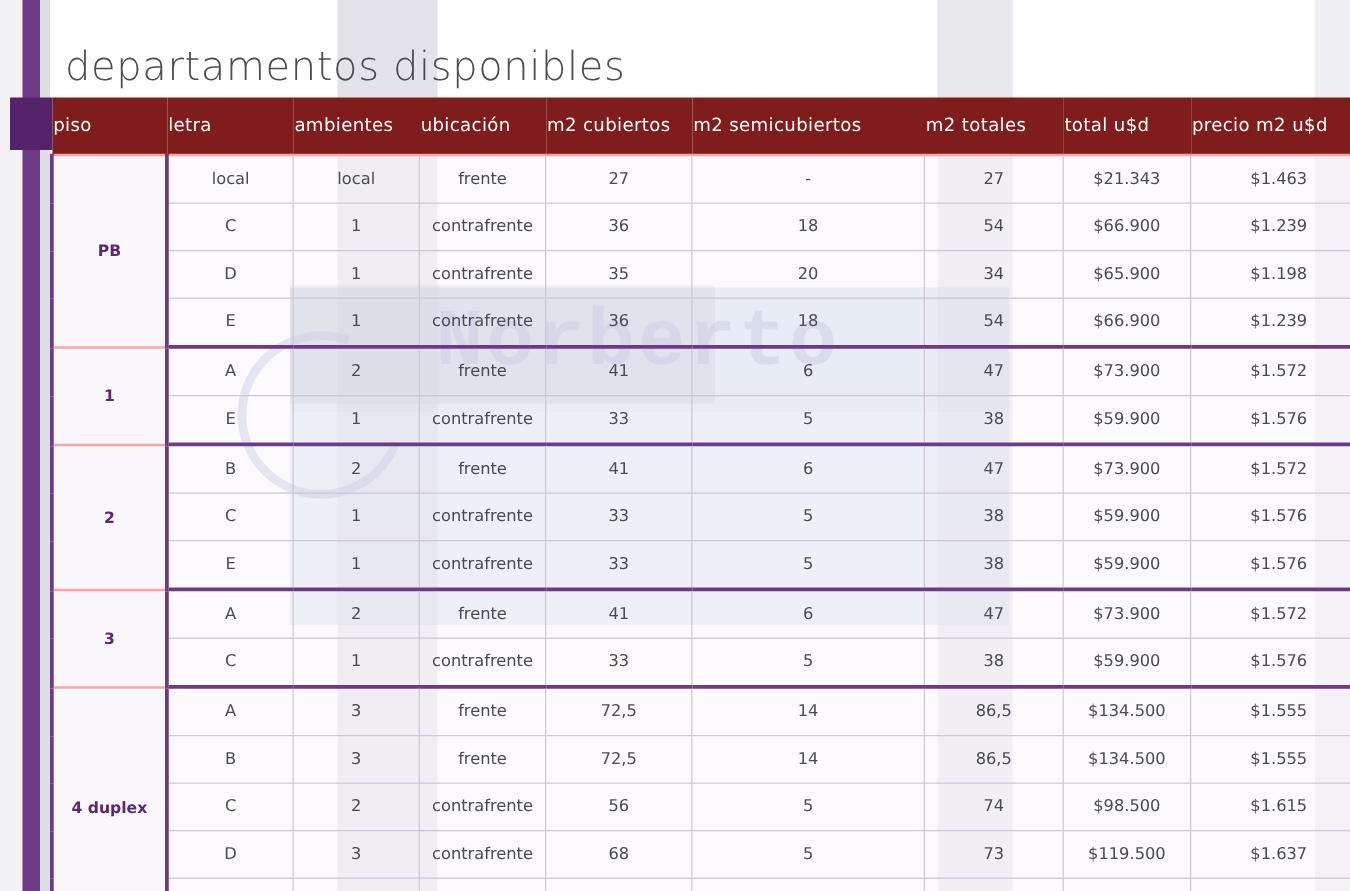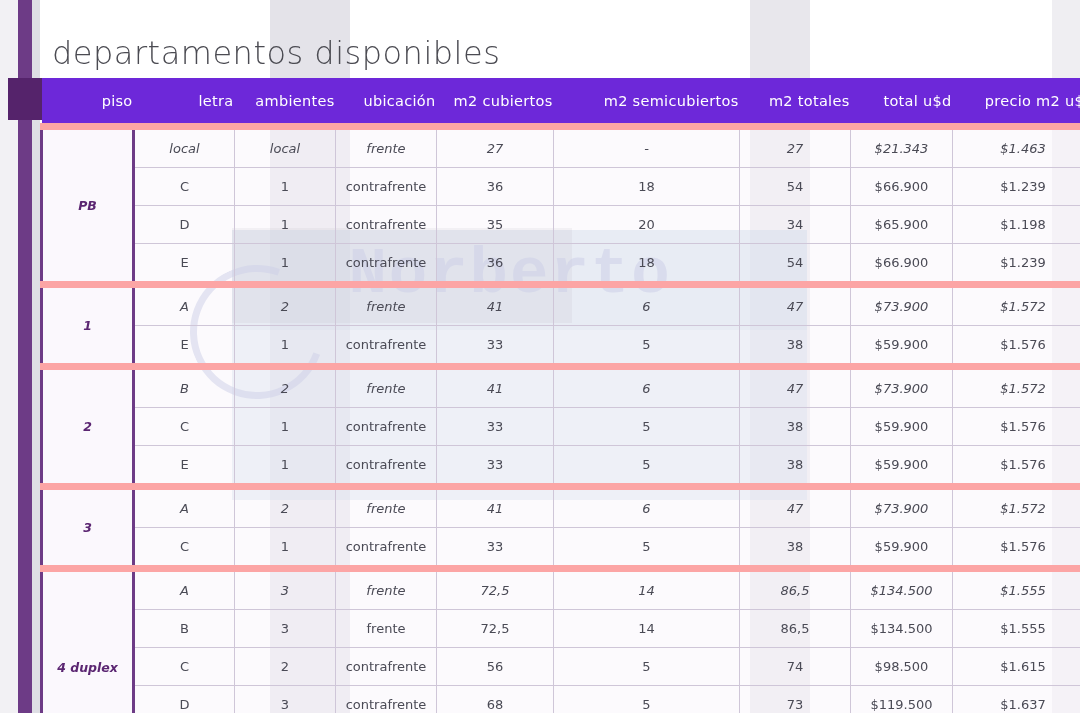--- a/index.html
+++ b/index.html
@@ -116,47 +116,47 @@
     top: 78px;
     width: 1013px;
     z-index: 2;
   }
   table {
     border-collapse: collapse;
     width: 1013px;
     table-layout: fixed;
   }
   thead th {
-    background: #6d28d9;
+    background: #7f1d1d;
     color: #ffffff;
     font-weight: normal;
     font-size: 14.5px;
     height: 43px;
-    text-align: right;
+    text-align: left;
     letter-spacing: 0.3px;
     font-family: "DejaVu Sans", sans-serif;
   }
   tbody td {
     height: 35px;
     text-align: center;
     font-size: 13px;
     color: #4a4a55;
     border: 1px solid #cfc6d8;
     font-family: "DejaVu Sans", sans-serif;
     background: rgba(250,246,252,0.55);
   }
   tbody td.floor {
     font-weight: bold;
     font-size: 12.5px;
     color: #5b2672;
     border-left: 3px solid #6d3b86;
     border-right: 3px solid #6d3b86;
     background: rgba(250,245,252,0.72);
   }
-  tr.group-start td { border-top: 7px solid #fca5a5; font-style: italic; }
+  tr.group-start td { border-top: 2px solid #fca5a5; }
   tr.group-end td { border-bottom: 3px solid #6d3b86; }
   tbody tr:last-child td { border-bottom: 3px solid #6d3b86; }
   td.last-data { border-right: 3px solid #6d3b86; }
 
   
   col.c0 { width: 92px; }
   col.c1 { width: 101px; }
   col.c2 { width: 101px; }
   col.c3 { width: 101px; }
   col.c4 { width: 117px; }

